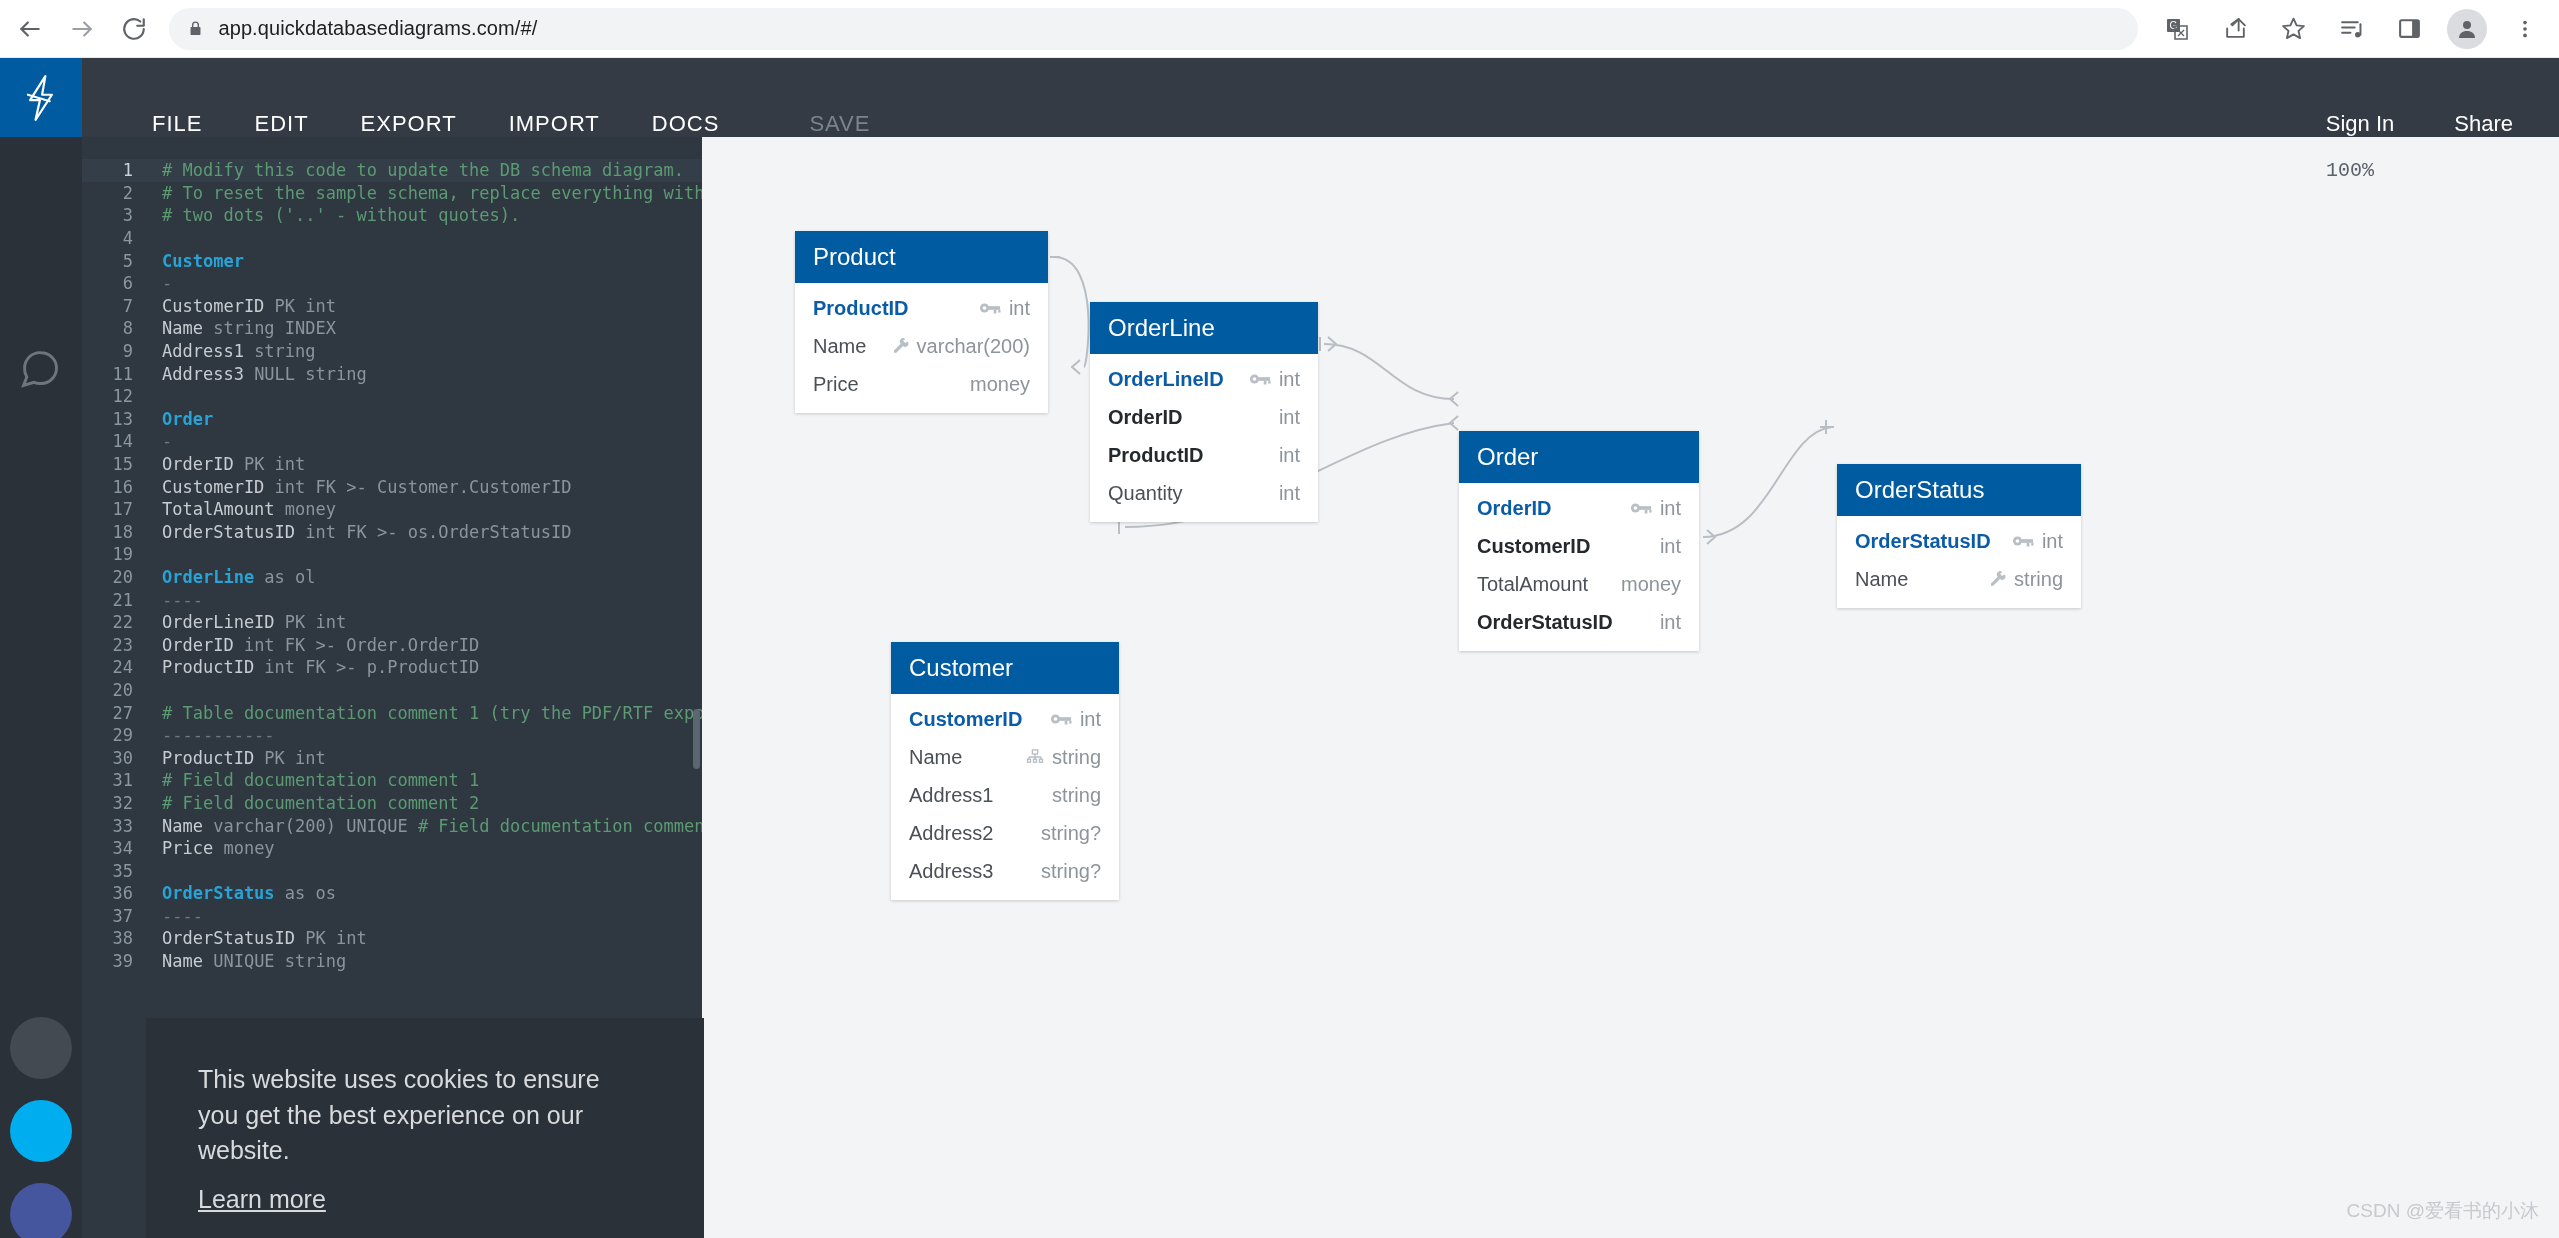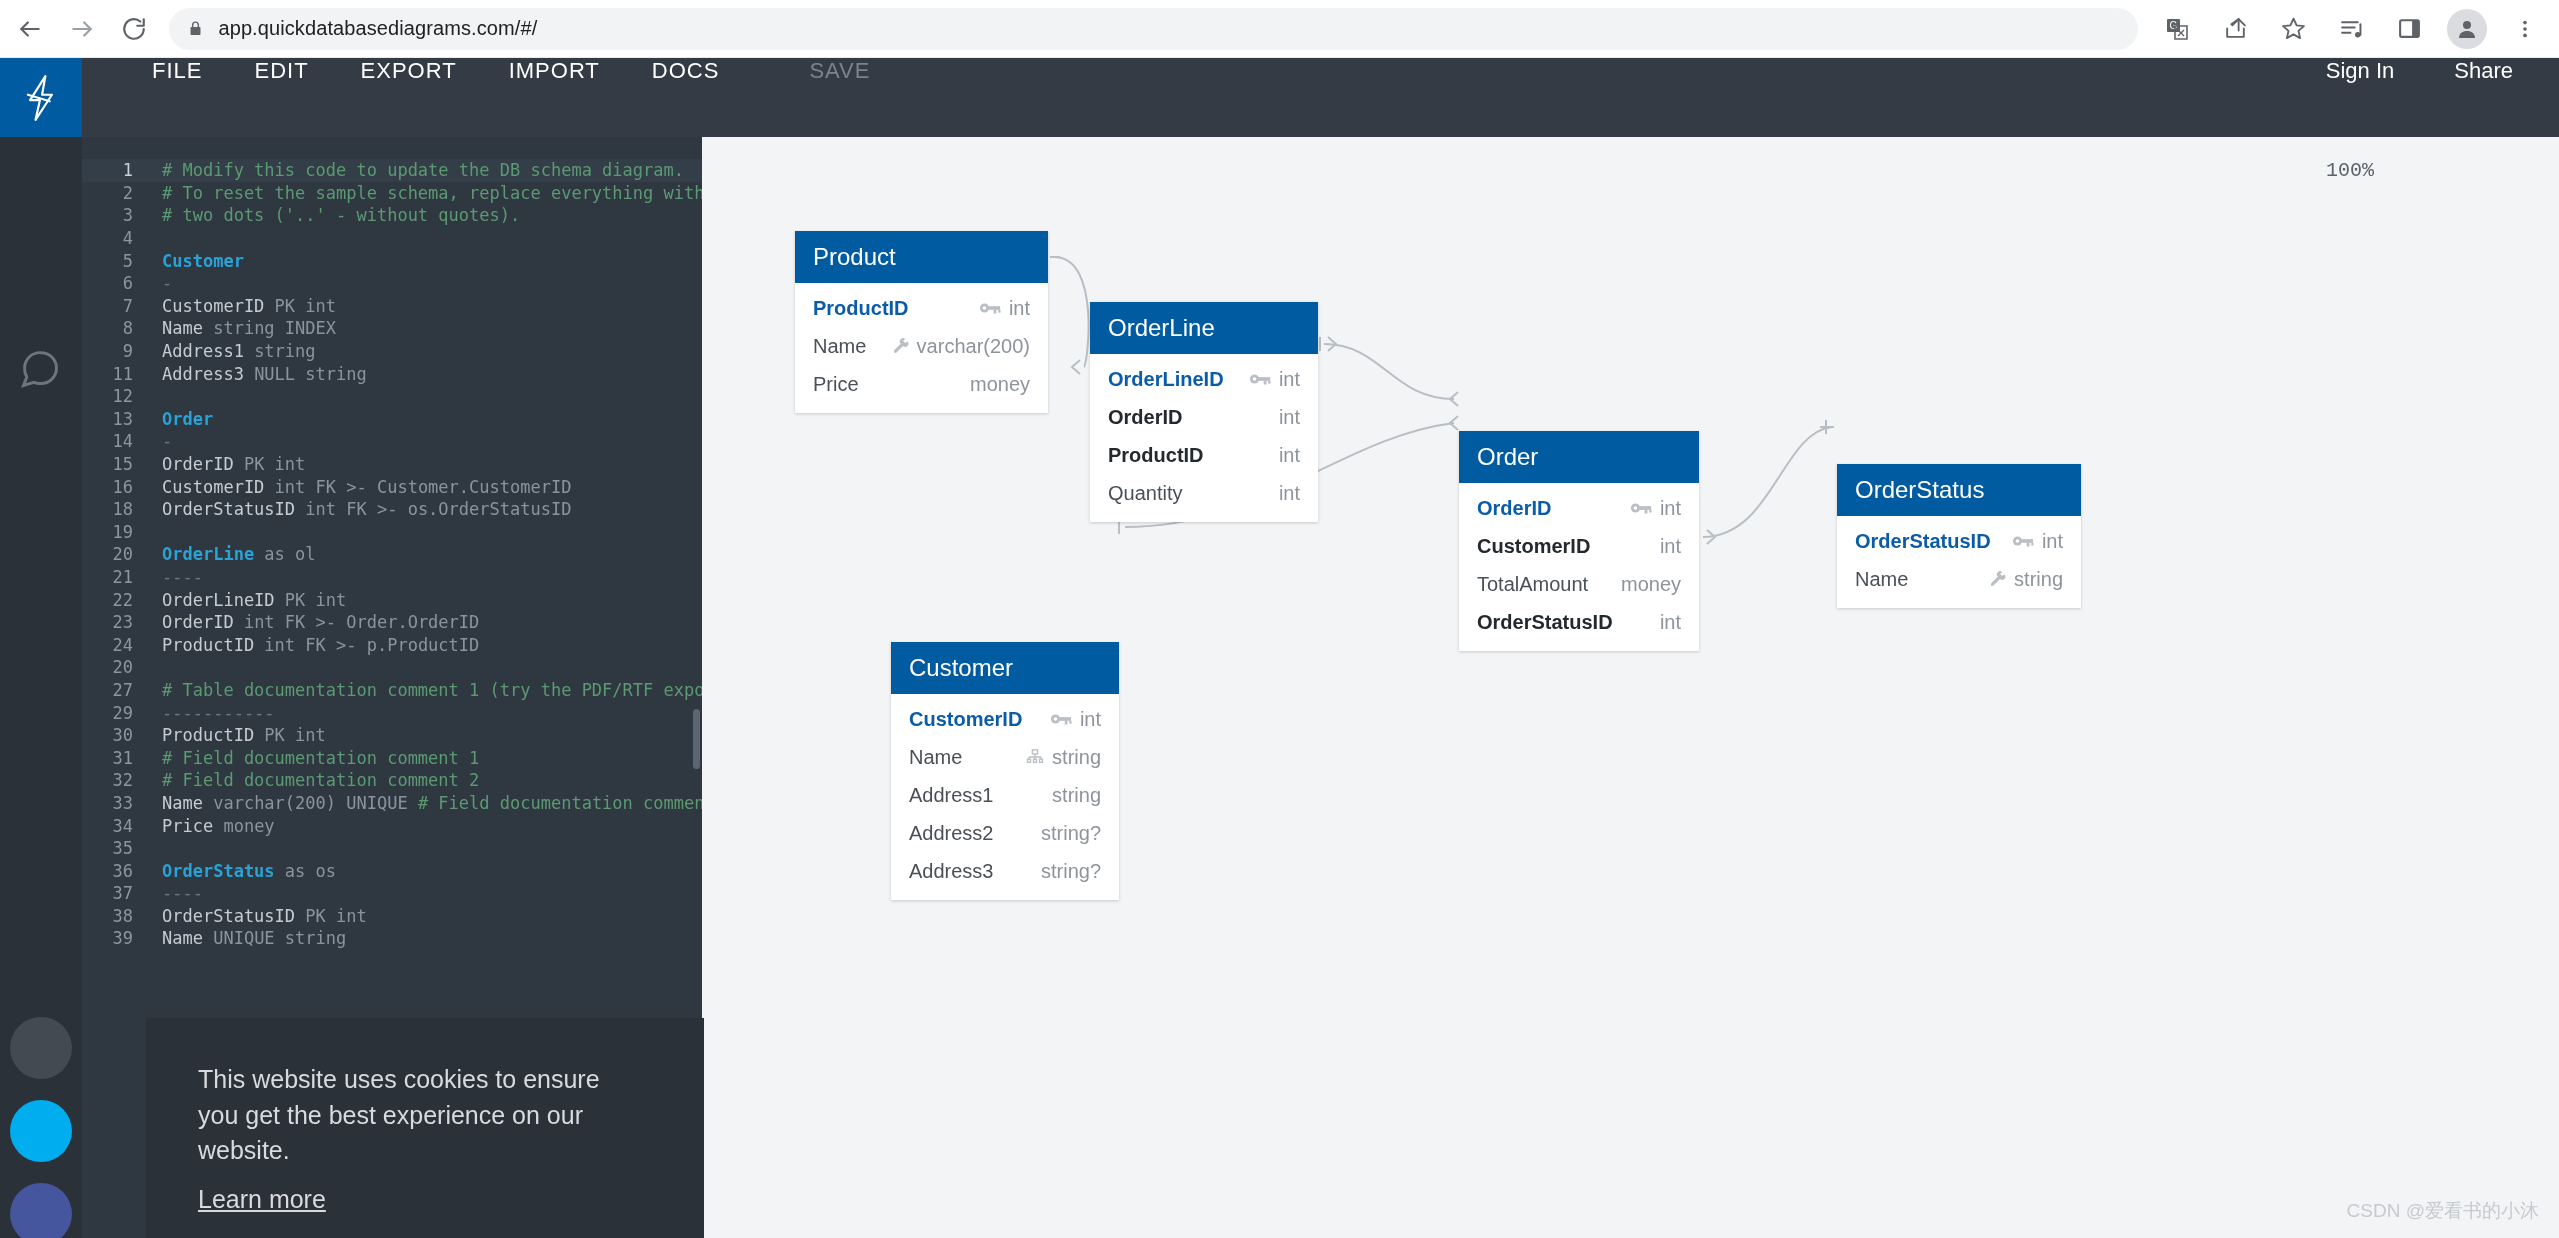--- a/index.html
+++ b/index.html
@@ -49,21 +49,21 @@
     width: 40px; height: 40px; border-radius: 50%;
     background: #dadce0;
     display: flex; align-items: center; justify-content: center;
     color: #5f6368; margin: 0 9px;
   }
 
   
   #app-header {
     position: absolute; left: 0; top: 58px; width: 2559px; height: 79px;
     background: #343b45;
-    display: flex; align-items: flex-start;
+    display: flex; align-items: flex-end;
   }
   #logo-box {
     width: 82px; height: 79px; background: #005ba1;
     display: flex; align-items: center; justify-content: center;
   }
   #app-menu { display: flex; align-items: center; margin-left: 44px; }
   .menu-item {
     color: #ffffff; font-size: 22px; letter-spacing: 1px;
     padding: 0 26px; cursor: pointer;
   }
@@ -316,20 +316,21 @@
       <div class="code-line"><div class="gutter">6</div><div class="code-text"><span class="c-dim">-</span></div></div>
       <div class="code-line"><div class="gutter">7</div><div class="code-text"><span>CustomerID </span><span class="c-type">PK int</span></div></div>
       <div class="code-line"><div class="gutter">8</div><div class="code-text"><span>Name </span><span class="c-type">string INDEX</span></div></div>
       <div class="code-line"><div class="gutter">9</div><div class="code-text"><span>Address1 </span><span class="c-type">string</span></div></div>
       <div class="code-line"><div class="gutter">11</div><div class="code-text"><span>Address3 </span><span class="c-type">NULL string</span></div></div>
       <div class="code-line"><div class="gutter">12</div><div class="code-text"></div></div>
       <div class="code-line"><div class="gutter">13</div><div class="code-text"><span class="c-table">Order</span></div></div>
       <div class="code-line"><div class="gutter">14</div><div class="code-text"><span class="c-dim">-</span></div></div>
       <div class="code-line"><div class="gutter">15</div><div class="code-text"><span>OrderID </span><span class="c-type">PK int</span></div></div>
       <div class="code-line"><div class="gutter">16</div><div class="code-text"><span>CustomerID </span><span class="c-type">int FK &gt;- Customer.CustomerID</span></div></div>
+      <div class="code-line"><div class="gutter">17</div><div class="code-text"><span>TotalAmount </span><span class="c-type">money</span></div></div>
       <div class="code-line"><div class="gutter">18</div><div class="code-text"><span>OrderStatusID </span><span class="c-type">int FK &gt;- os.OrderStatusID</span></div></div>
       <div class="code-line"><div class="gutter">19</div><div class="code-text"></div></div>
       <div class="code-line"><div class="gutter">20</div><div class="code-text"><span class="c-table">OrderLine</span><span class="c-type"> as ol</span></div></div>
       <div class="code-line"><div class="gutter">21</div><div class="code-text"><span class="c-dim">----</span></div></div>
       <div class="code-line"><div class="gutter">22</div><div class="code-text"><span>OrderLineID </span><span class="c-type">PK int</span></div></div>
       <div class="code-line"><div class="gutter">23</div><div class="code-text"><span>OrderID </span><span class="c-type">int FK &gt;- Order.OrderID</span></div></div>
       <div class="code-line"><div class="gutter">24</div><div class="code-text"><span>ProductID </span><span class="c-type">int FK &gt;- p.ProductID</span></div></div>
       <div class="code-line"><div class="gutter">20</div><div class="code-text"></div></div>
       <div class="code-line"><div class="gutter">27</div><div class="code-text"><span class="c-comment"># Table documentation comment 1 (try the PDF/RTF export</span></div></div>
       <div class="code-line"><div class="gutter">29</div><div class="code-text"><span class="c-dim">-----------</span></div></div>

